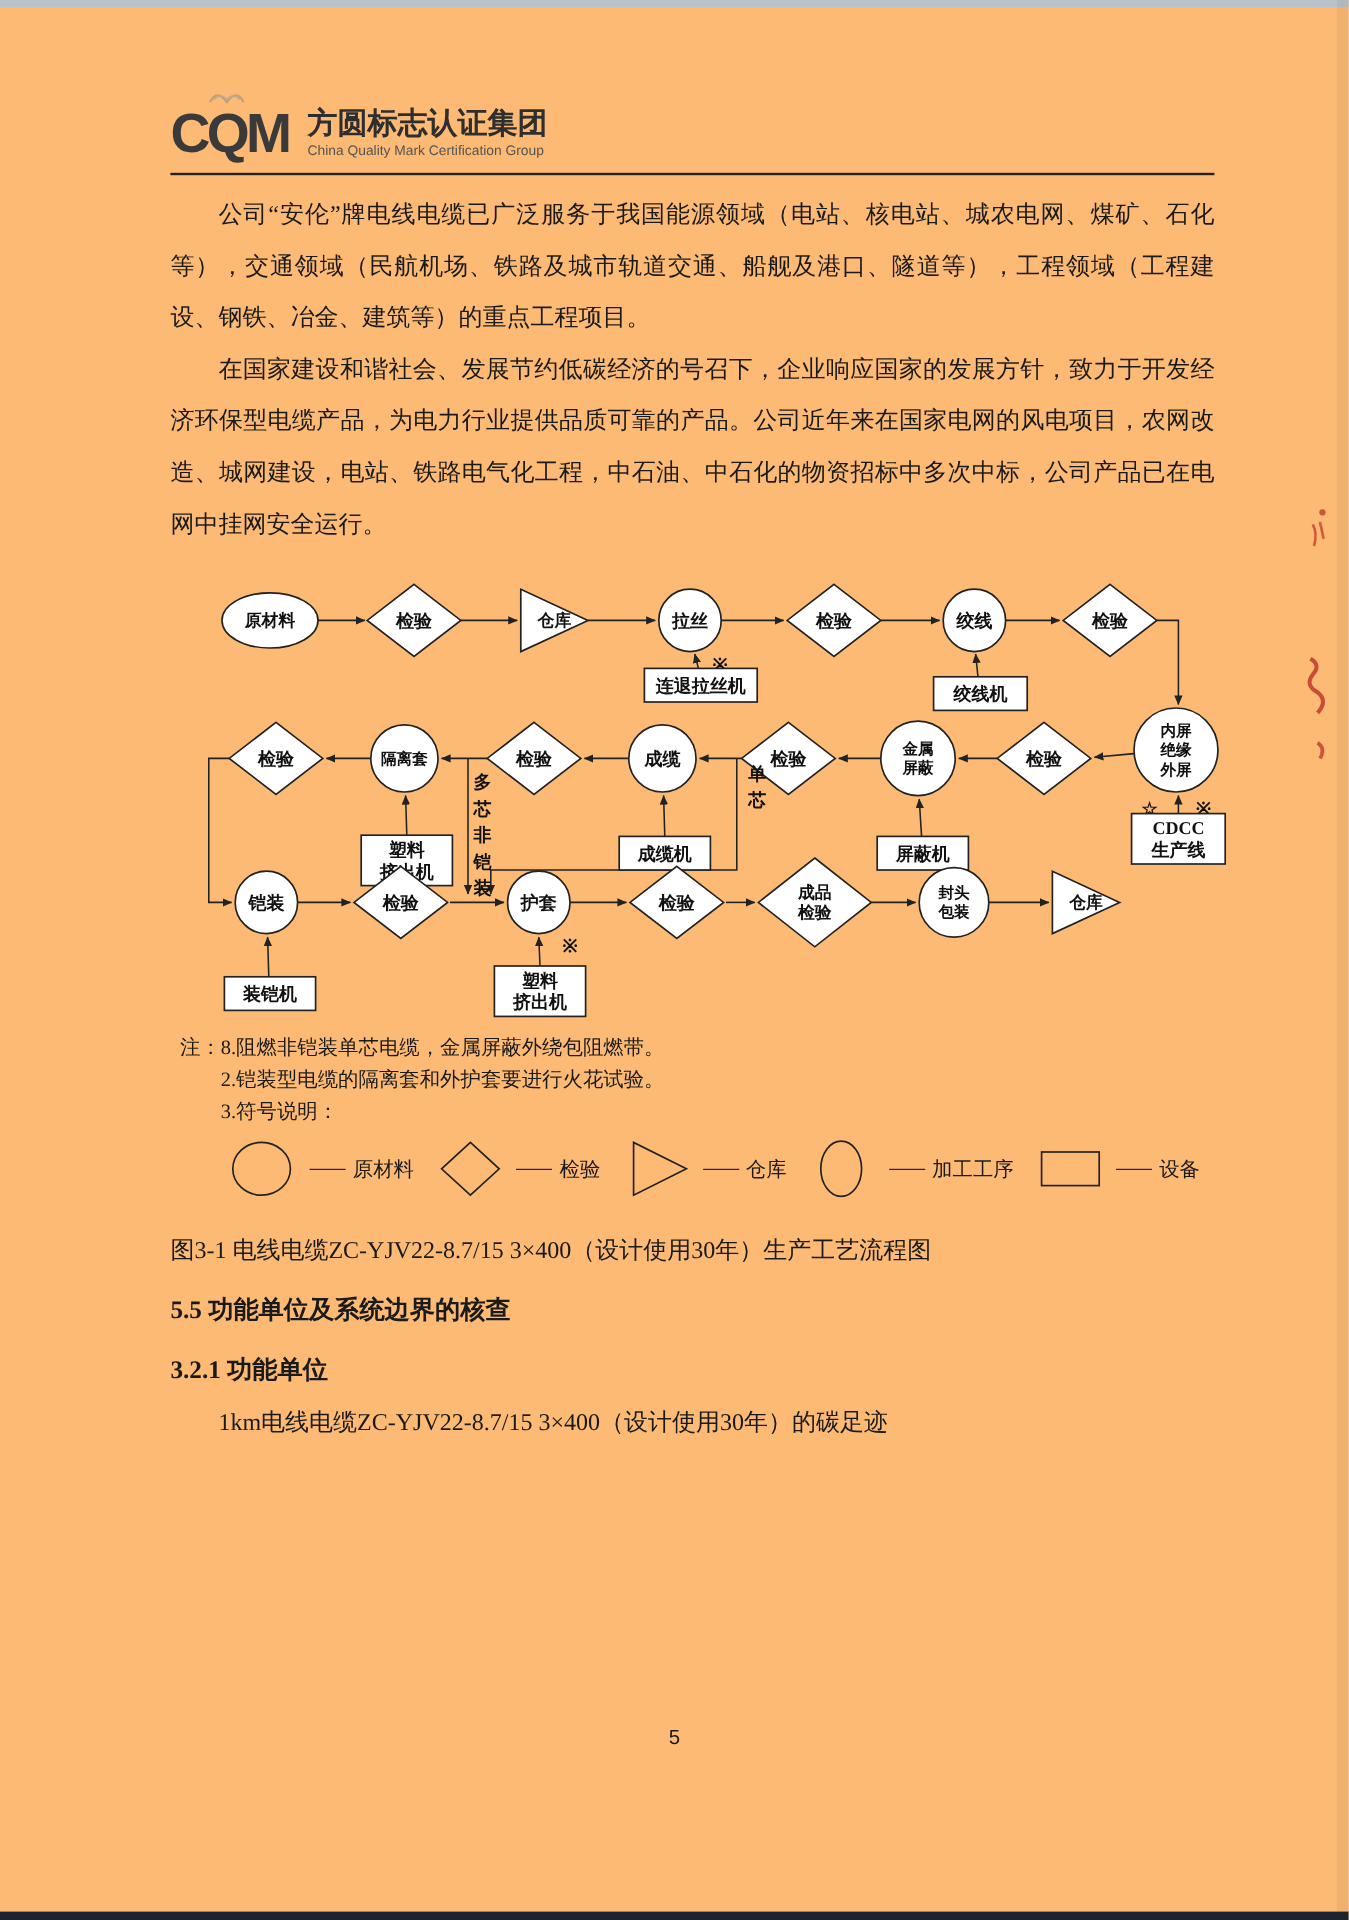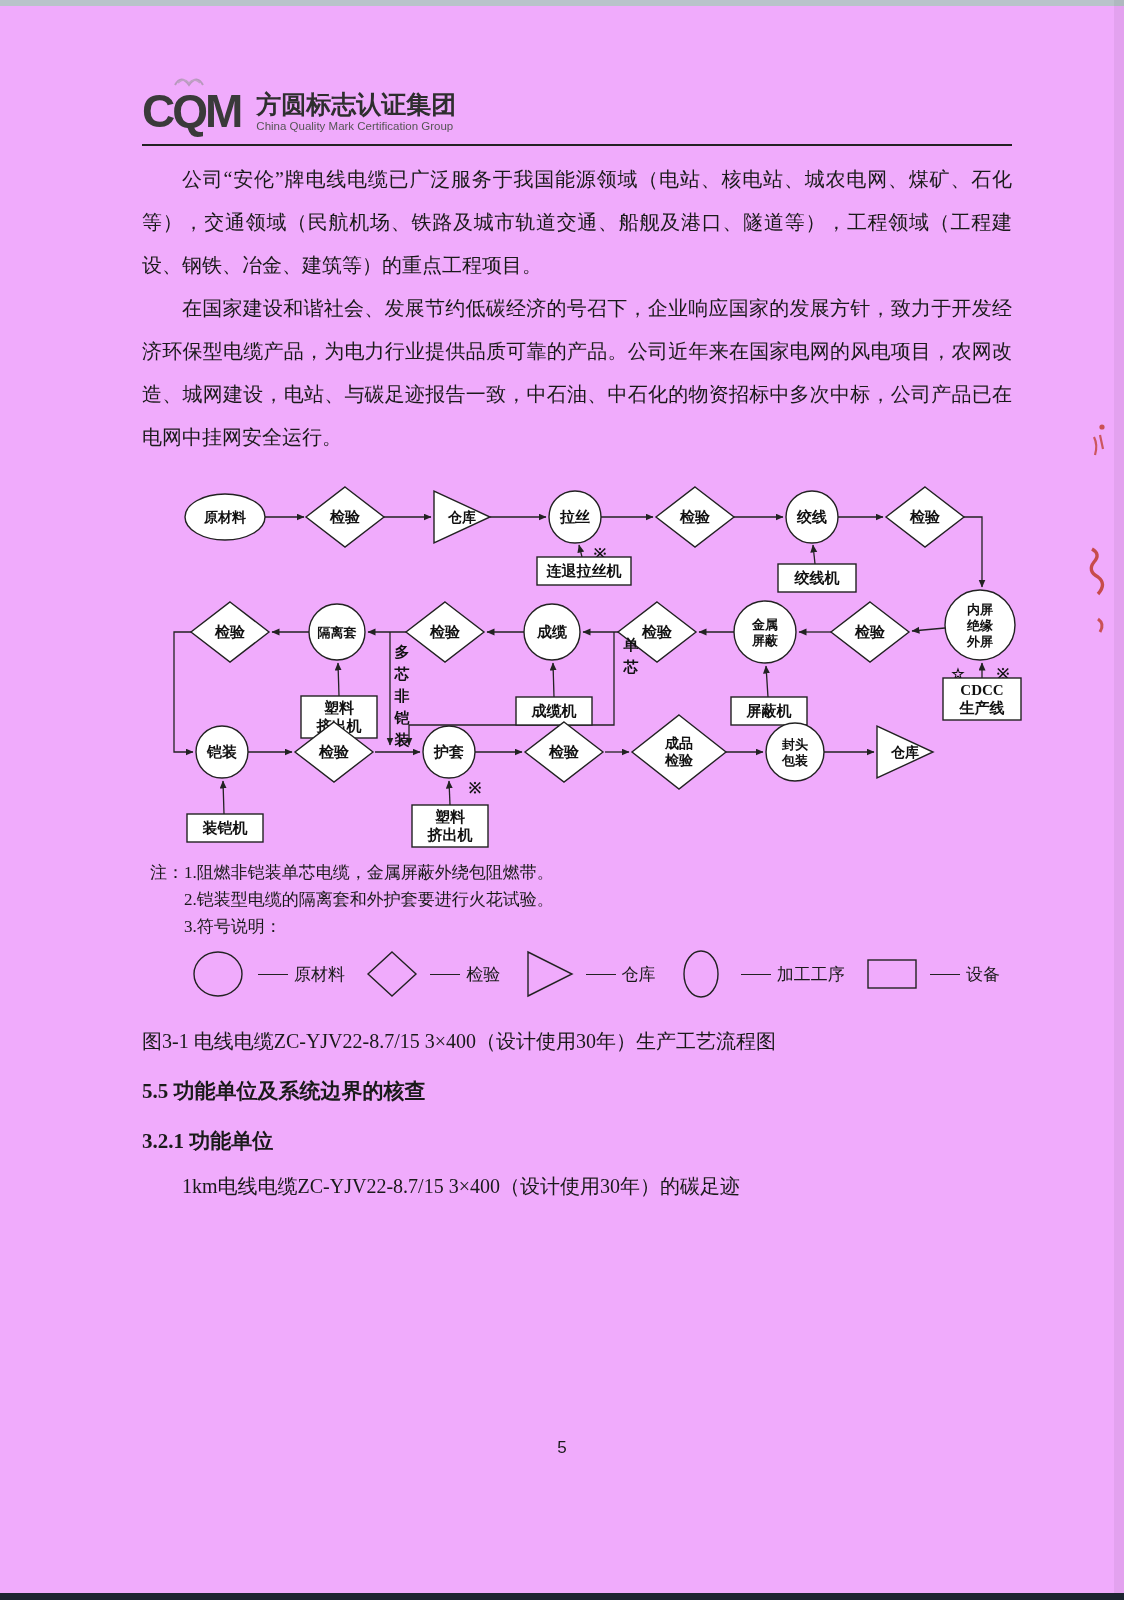--- a/index.html
+++ b/index.html
@@ -1,30 +1,30 @@
 <!DOCTYPE html>
 <html><head>
 <meta charset="utf-8">
 <style>
   html,body{margin:0;padding:0;background:#e8e8e8;}
   .page{
     position:relative; width:1124px; height:1600px; margin:0 auto;
-    background:#f0abfc; overflow:hidden;
+    background:#fdba74; overflow:hidden;
     font-family:"Liberation Serif","DejaVu Serif",serif; color:#1a1a1a;
   }
   .edge-top{position:absolute;top:0;left:0;width:100%;height:6px;background:#b9c3ca;}
   .edge-bottom{position:absolute;bottom:0;left:0;width:100%;height:7px;background:#1d2430;}
   .edge-right{position:absolute;top:0;right:0;width:10px;height:100%;background:rgba(0,0,0,0.05);}
   .content{position:relative;padding:0 112px 0 142px;}
   .header{display:flex;align-items:flex-end;gap:16px;padding-top:88px;}
   .logo-wrap{position:relative;}
   .logo-text{font-family:"Liberation Sans","DejaVu Sans",sans-serif;font-weight:800;font-size:46px;letter-spacing:-3px;color:#3a3a3a;line-height:1;}
   .crown{position:absolute;top:-16px;left:30px;opacity:.55;}
   .org-block{padding-bottom:2px;}
-  .org-cn{font-family:Liberation Serif, serif;font-weight:700;font-size:25px;color:#2e2e2e;line-height:1.1;}
+  .org-cn{font-family:Liberation Mono, monospace;font-weight:700;font-size:25px;color:#2e2e2e;line-height:1.1;}
   .org-en{font-family:"Liberation Sans","DejaVu Sans",sans-serif;font-size:11.5px;color:#555;margin-top:2px;}
   .header-rule{border:none;border-top:2.2px solid #222;margin:10px 0 0 0;}
   .para{font-size:20px;line-height:43px;text-align:justify;text-indent:2em;margin:0;}
   .p1{margin-top:12px;}
   .heading{font-size:21px;font-weight:700;margin:16px 0 0 0;}
   .flowchart{display:block;margin:8px 0 0 10px;}
   .notes{font-size:17px;line-height:27px;margin:4px 0 0 8px;display:flex;}
   .notes .prefix{white-space:nowrap;}
   .legend-row{display:flex;justify-content:space-between;align-items:center;width:812px;margin:6px 0 0 46px;}
   .legend-item{display:flex;align-items:center;gap:6px;}
@@ -57,21 +57,21 @@
         <div class="logo-text">CQM</div>
       </div>
       <div class="org-block">
         <div class="org-cn">方圆标志认证集团</div>
         <div class="org-en">China Quality Mark Certification Group</div>
       </div>
     </div>
     <hr class="header-rule">
 
     <p class="para p1">公司“安伦”牌电线电缆已广泛服务于我国能源领域（电站、核电站、城农电网、煤矿、石化等），交通领域（民航机场、铁路及城市轨道交通、船舰及港口、隧道等），工程领域（工程建设、钢铁、冶金、建筑等）的重点工程项目。</p>
-    <p class="para">在国家建设和谐社会、发展节约低碳经济的号召下，企业响应国家的发展方针，致力于开发经济环保型电缆产品，为电力行业提供品质可靠的产品。公司近年来在国家电网的风电项目，农网改造、城网建设，电站、与碳足迹报告一致，中石油、中石化的物资招标中多次中标，公司产品已在电网中挂网安全运行。</p>
+    <p class="para">在国家建设和谐社会、发展节约低碳经济的号召下，企业响应国家的发展方针，致力于开发经济环保型电缆产品，为电力行业提供品质可靠的产品。公司近年来在国家电网的风电项目，农网改造、城网建设，电站、铁路电气化工程，中石油、中石化的物资招标中多次中标，公司产品已在电网中挂网安全运行。</p>
 
 
     <svg id="flowchart-svg" class="flowchart" width="870" height="388" viewBox="0 0 870 388">
         <defs>
           <marker id="arr" markerWidth="9" markerHeight="8" refX="7.5" refY="3.5" orient="auto" markerUnits="userSpaceOnUse">
             <path d="M0,0 L8,3.5 L0,7 z" fill="#222"></path>
           </marker>
         </defs>
         <polyline points="113,50 152,50" fill="none" stroke="#222" stroke-width="1.3" marker-end="url(#arr)"></polyline>
         <polyline points="232,50 279,50" fill="none" stroke="#222" stroke-width="1.3" marker-end="url(#arr)"></polyline>
@@ -240,21 +240,21 @@
         </g>
         <g>
           <polygon points="725,259 725,311 781,285" stroke="#222" stroke-width="1.4" fill="#fff"></polygon>
           <text x="753" y="289.9" text-anchor="middle" font-size="14" font-weight="600">仓库</text>
         </g>
       </svg>
 
     <div class="notes">
       <span class="prefix">注：</span>
       <div id="notes-list">
-          <div>1.阻燃非铠装单芯电缆，金属屏蔽外绕包阻燃带。</div>
+          <div>8.阻燃非铠装单芯电缆，金属屏蔽外绕包阻燃带。</div>
           <div>2.铠装型电缆的隔离套和外护套要进行火花试验。</div>
           <div>3.符号说明：</div>
         </div>
     </div>
 
     <div id="legend-row" class="legend-row">
         <div class="legend-item">
           <svg width="64" height="56" viewBox="0 0 64 56">
             <ellipse cx="30" cy="28" rx="24" ry="22" stroke="#222" stroke-width="1.4" fill="none"></ellipse>
           </svg>

